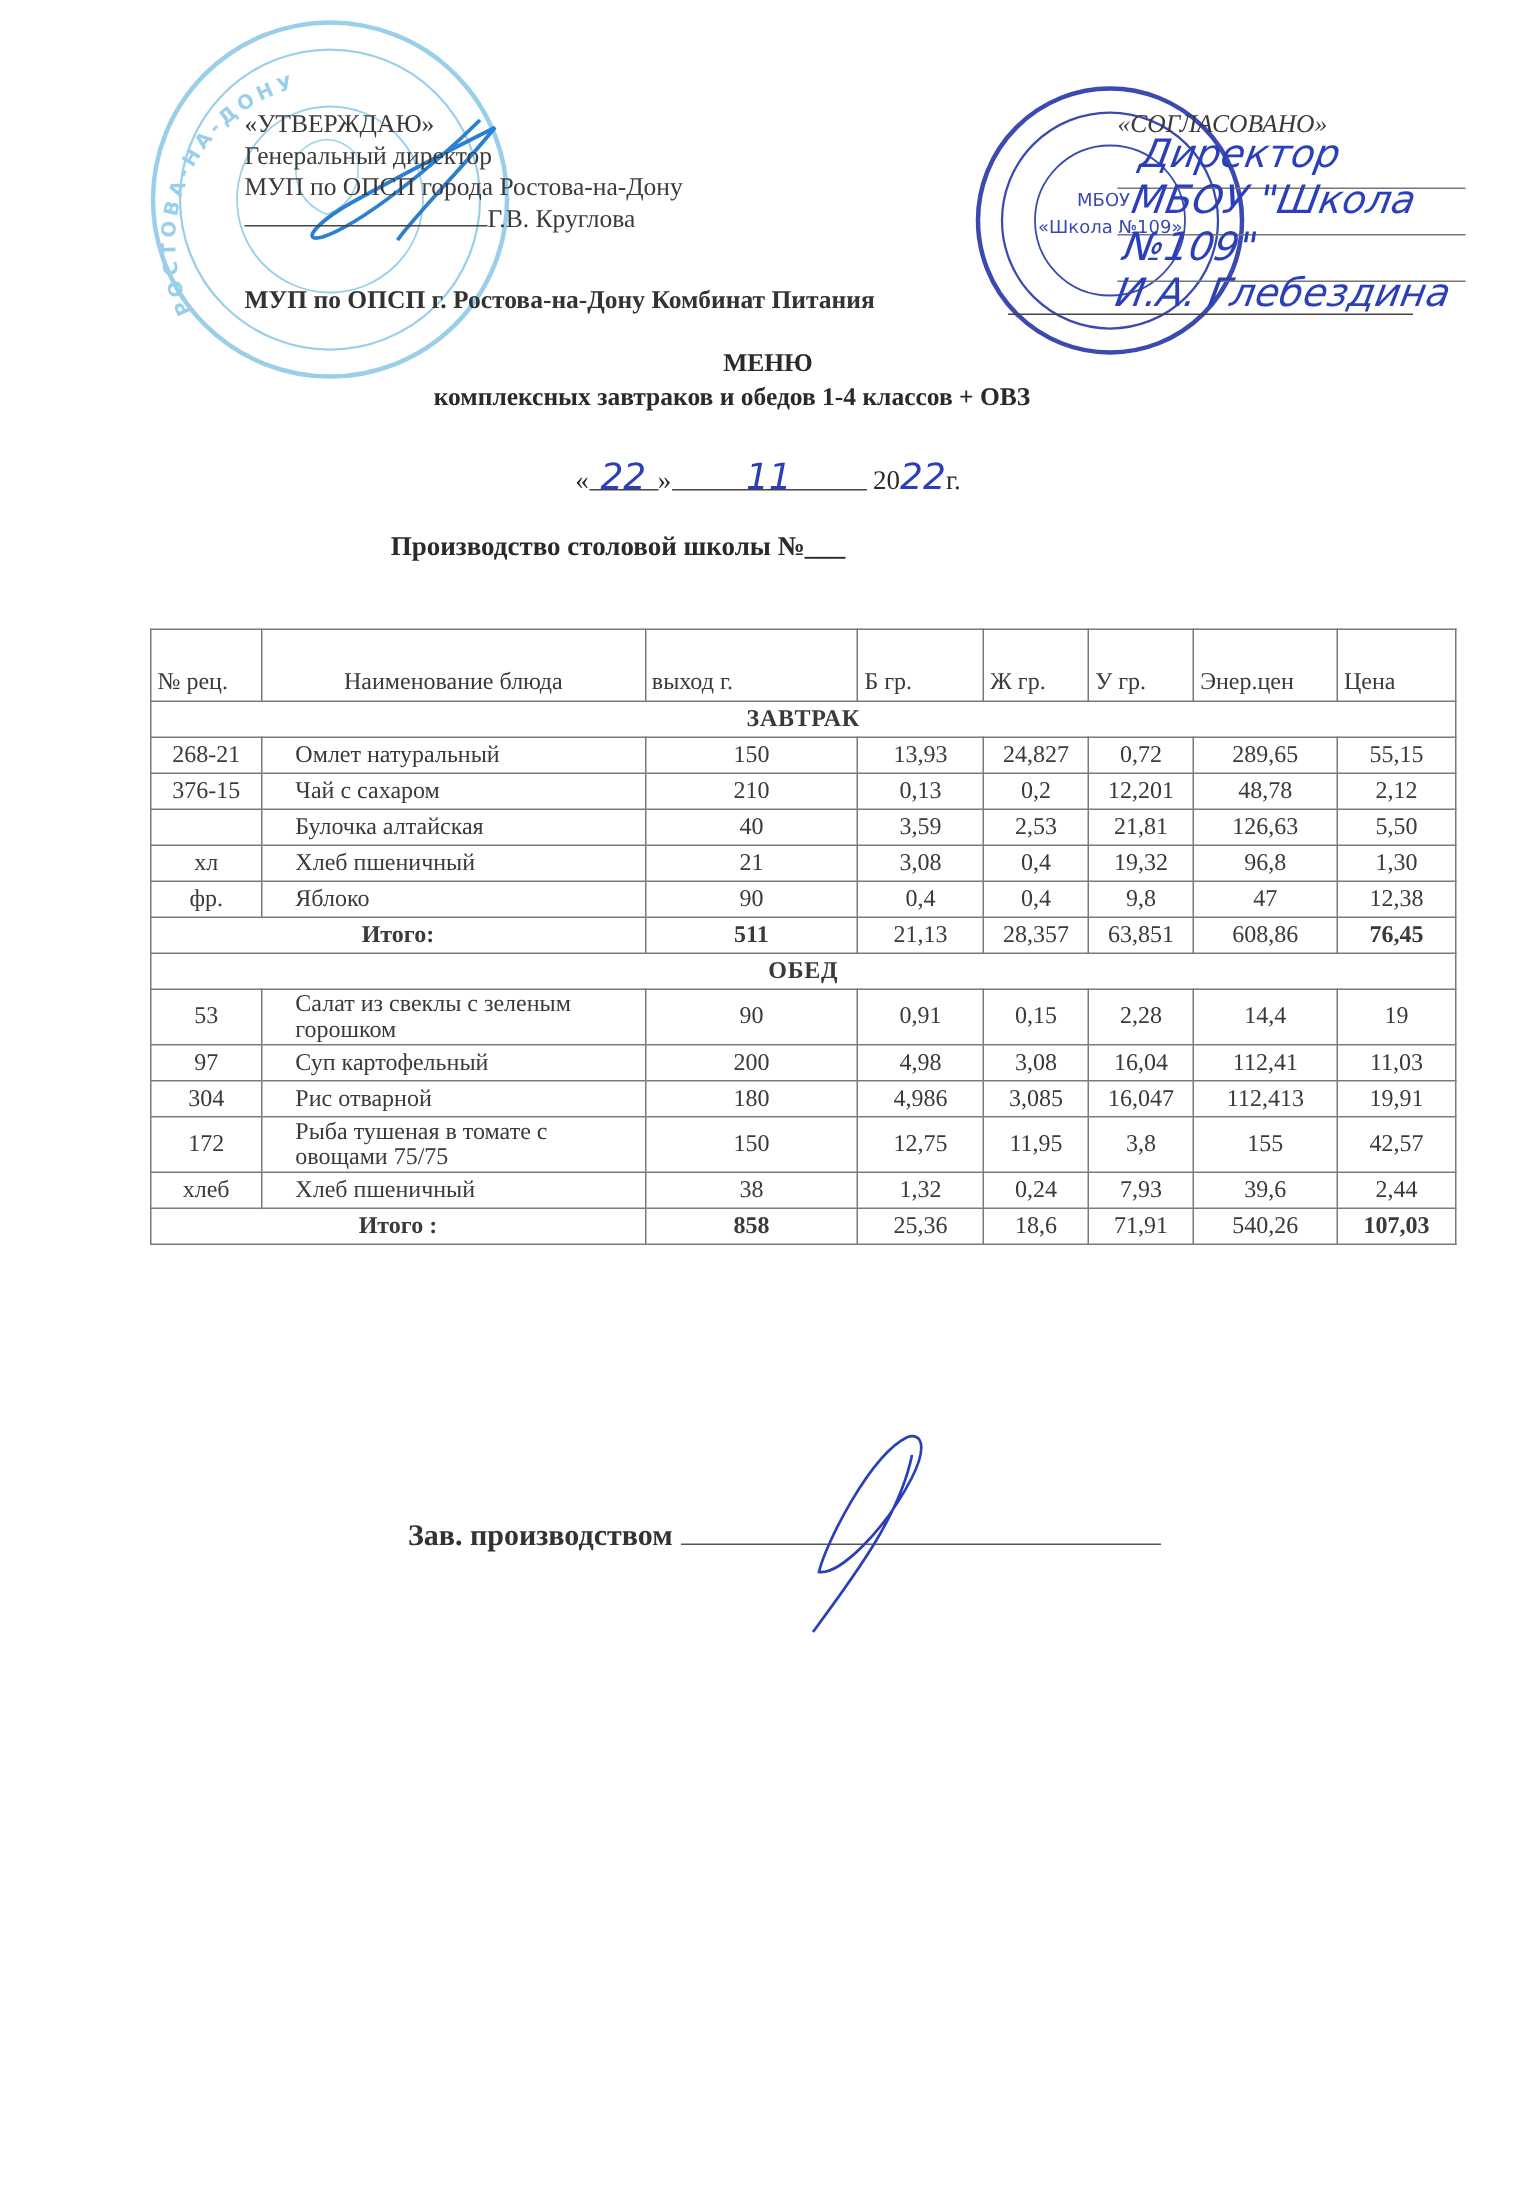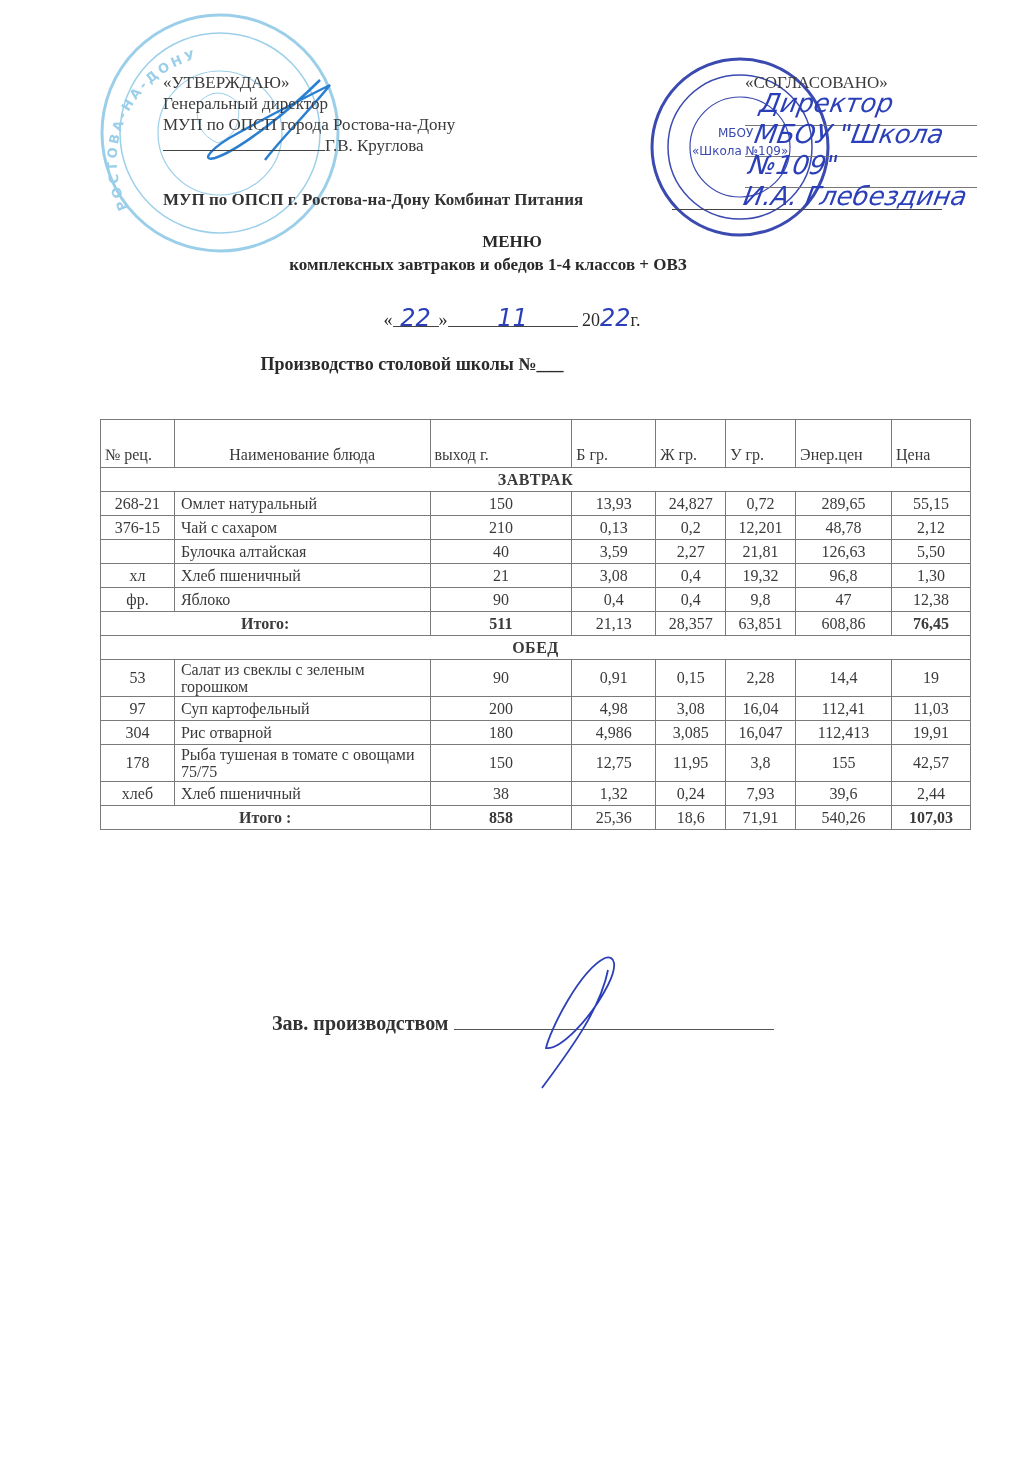--- a/index.html
+++ b/index.html
@@ -7,21 +7,21 @@
          font-family: "Liberation Serif", "DejaVu Serif", serif; color: #2a2a2a; }
   .abs { position: absolute; }
 
   
   .stamp-left { left: 88px; top: 8px; width: 265px; height: 250px; opacity: 0.55; }
   .stamp-right { left: 640px; top: 55px; width: 200px; height: 185px; }
 
   
   .approve { left: 163px; top: 72px; font-size: 17px; line-height: 21px; color: #3a3a3a; }
   .approve .sig-line { display: inline-block; width: 162px; border-bottom: 1px solid #444; height: 14px; vertical-align: baseline; }
-  .agree { left: 745px; top: 72px; font-size: 17px; line-height: 21px; color: #3a3a3a; width: 230px; }
+  .agree { left: 745px; top: 72px; font-size: 17px; line-height: 21px; color: #3a3a3a; width: 230px; font-style: italic; }
   .agree-lines { left: 745px; top: 95px; width: 232px; }
   .agree-lines div { border-bottom: 1px solid #777; height: 30px; }
   .handwrite { font-family: "DejaVu Sans", sans-serif; font-style: italic; color: #2b3fb8; }
   .agree-hw { left: 752px; top: 88px; font-size: 26px; line-height: 31px; transform: skewX(-10deg); }
 
   .org { left: 163px; top: 190px; font-size: 17px; font-weight: bold; color: #333; text-align: right; }
   .org-line { left: 672px; top: 209px; width: 270px; border-bottom: 1px solid #444; }
 
   .menu-title { left: 0; width: 1024px; top: 232px; text-align: center; font-size: 17px; font-weight: bold; }
   .menu-sub { left: 0; width: 976px; top: 255px; text-align: center; font-size: 17px; font-weight: bold; }
@@ -32,21 +32,21 @@
 
   .production { left: 0; width: 824px; top: 354px; text-align: center; font-size: 18px; font-weight: bold; }
 
   
   table.menu { position: absolute; left: 100px; top: 419px; width: 871px; border-collapse: collapse;
                font-size: 16px; color: #3a3a3a; }
   table.menu td, table.menu th { border: 1px solid #7a7a7a; padding: 0 4px; font-weight: normal; }
   table.menu thead th { height: 44px; vertical-align: bottom; text-align: left; padding-bottom: 3px; }
   table.menu thead th.c { text-align: center; }
   table.menu td { height: 23px; text-align: center; }
-  table.menu td.name { text-align: left; padding-left: 6px; line-height: 17px; }
+  table.menu td.name { text-align: left; padding-left: 22px; line-height: 17px; }
   table.menu tr.tall td { height: 36px; }
   table.menu tr.section td { font-weight: bold; text-align: center; letter-spacing: 0.5px; }
   table.menu tr.total td { font-weight: normal; }
   table.menu tr.total td.b { font-weight: bold; }
 
   .footer { left: 272px; top: 1011px; font-size: 20px; font-weight: bold; color: #333; }
   .footer .line { display: inline-block; width: 320px; border-bottom: 1px solid #555; height: 18px; margin-left: 6px; vertical-align: baseline; }
   .sig-foot { left: 520px; top: 950px; width: 140px; height: 140px; }
 </style>
 </head>
@@ -154,21 +154,21 @@
         <td>0,2</td>
         <td>12,201</td>
         <td>48,78</td>
         <td>2,12</td>
       </tr>
       <tr>
         <td></td>
         <td class="name">Булочка алтайская</td>
         <td>40</td>
         <td>3,59</td>
-        <td>2,27</td>
+        <td>2,53</td>
         <td>21,81</td>
         <td>126,63</td>
         <td>5,50</td>
       </tr>
       <tr>
         <td>хл</td>
         <td class="name">Хлеб пшеничный</td>
         <td>21</td>
         <td>3,08</td>
         <td>0,4</td>
@@ -222,21 +222,21 @@
         <td>304</td>
         <td class="name">Рис отварной</td>
         <td>180</td>
         <td>4,986</td>
         <td>3,085</td>
         <td>16,047</td>
         <td>112,413</td>
         <td>19,91</td>
       </tr>
       <tr class="tall">
-        <td>178</td>
+        <td>172</td>
         <td class="name">Рыба тушеная в томате с овощами 75/75</td>
         <td>150</td>
         <td>12,75</td>
         <td>11,95</td>
         <td>3,8</td>
         <td>155</td>
         <td>42,57</td>
       </tr>
       <tr>
         <td>хлеб</td>

